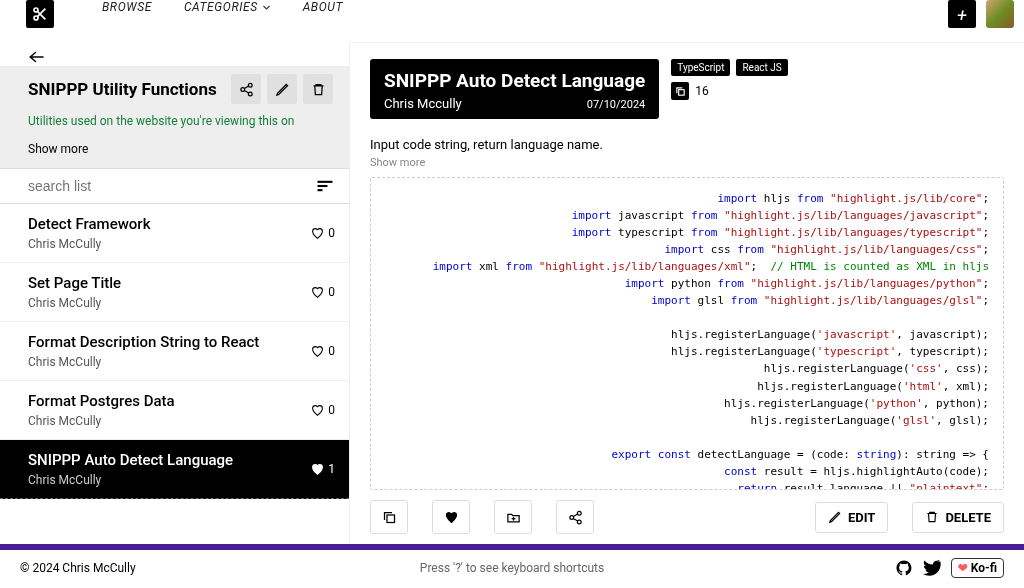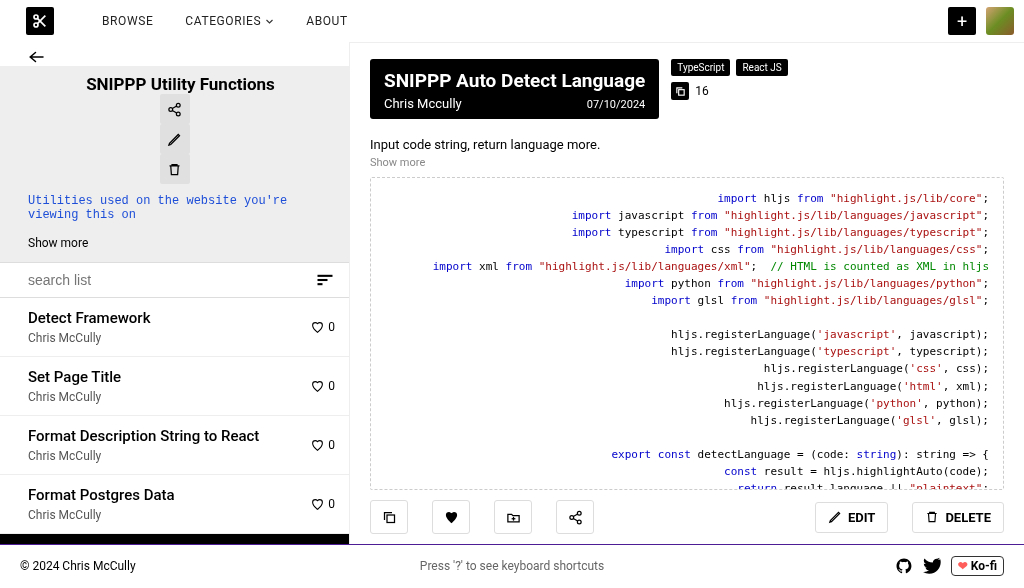--- a/index.html
+++ b/index.html
@@ -1,38 +1,38 @@
 <!DOCTYPE html>
 <html><head>
 <meta charset="utf-8">
 <style>
 * { margin: 0; padding: 0; box-sizing: border-box; }
 body { font-family: -apple-system, BlinkMacSystemFont, "Segoe UI", Roboto, Helvetica, Arial, sans-serif; background: #fff; color: #000; width: 1024px; height: 588px; overflow: hidden; position: relative; }
 
 
-.topnav { height: 42px; display: flex; align-items: center; padding: 0 10px; gap: 8px; }
+.topnav { height: 42px; display: flex; align-items: flex-start; padding: 0 10px; gap: 8px; font-style: italic; }
 .logo-box { width: 28px; height: 28px; background: #000; color: #fff; display: flex; align-items: center; justify-content: center; border-radius: 2px; margin-left: 16px; margin-right: 40px; }
 .nav-links { display: flex; gap: 32px; align-items: center; font-size: 12px; letter-spacing: 0.6px; }
 .nav-link { cursor: pointer; display: flex; align-items: center; gap: 4px; color: #222; }
 .nav-right { margin-left: auto; display: flex; align-items: center; gap: 10px; }
 .plus-box { width: 28px; height: 28px; background: #000; color: #fff; display: flex; align-items: center; justify-content: center; border-radius: 2px; cursor: pointer; font-size: 18px; }
 .avatar { width: 28px; height: 28px; border-radius: 3px; background: linear-gradient(135deg, #d4a373 0%, #6b8e23 50%, #8b5a2b 100%); position: relative; overflow: hidden; }
 
 
 .main { display: flex; height: 502px; }
 
 
 .left { width: 349px; display: flex; flex-direction: column; }
 .back-row { padding: 8px 10px 2px 28px; }
 .back-arrow { font-size: 18px; cursor: pointer; }
 .list-header { background: #eee; padding: 8px 16px 12px 10px; }
-.list-title-row { display: flex; align-items: center; flex-direction: column; }
+.list-title-row { display: flex; align-items: center; }
 .list-title { font-size: 17px; font-weight: 700; flex: 1; padding-left: 18px; }
 .icon-btn-gray { width: 30px; height: 30px; background: #e0e0e0; display: flex; align-items: center; justify-content: center; margin-left: 6px; cursor: pointer; border-radius: 2px; }
-.list-desc { font-size: 12px; color: #1d4ed8; padding: 10px 0 0 18px; font-family: Liberation Mono, monospace; }
+.list-desc { font-size: 12px; color: #15803d; padding: 10px 0 0 18px; }
 .show-more { font-size: 12px; padding: 14px 0 0 18px; cursor: pointer; }
 
 .search-row { display: flex; align-items: center; border: 1px solid #ddd; border-left: none; border-right: none; height: 36px; padding: 0 10px 0 28px; }
 .search-input { border: none; outline: none; font-size: 14px; color: #888; flex: 1; background: transparent; }
 .sort-icon { cursor: pointer; padding: 4px; }
 
 .snippet-list { flex: 1; overflow: hidden; }
 .snippet-item { border-bottom: 1px solid #eee; padding: 11px 14px 11px 28px; display: flex; align-items: center; cursor: pointer; }
 .snippet-item.active { background: #000; color: #fff; border-bottom: 1px dashed #666; }
 .snippet-info { flex: 1; }
@@ -63,21 +63,21 @@
 .tok-kw { color: #0000cc; }
 .tok-str { color: #aa1111; }
 .tok-com { color: #008800; }
 
 .action-row { display: flex; align-items: center; padding: 10px 0; gap: 24px; }
 .action-btn { border: 1px solid #ddd; border-radius: 3px; width: 38px; height: 34px; display: flex; align-items: center; justify-content: center; cursor: pointer; background: #fff; }
 .action-text-btn { border: 1px solid #ddd; border-radius: 3px; padding: 7px 12px; display: flex; align-items: center; gap: 6px; cursor: pointer; font-weight: 700; font-size: 13px; background: #fff; }
 .spacer { flex: 1; }
 
 
-.footer { height: 42px; border-top: 1px solid #4c1d95; display: flex; align-items: center; padding: 0 20px; font-size: 12px; gap: 14px; }
+.footer { height: 42px; border-top: 6px solid #4c1d95; display: flex; align-items: center; padding: 0 20px; font-size: 12px; gap: 14px; }
 .footer-center { position: absolute; left: 50%; transform: translateX(-50%); color: #666; }
 .footer-right { margin-left: auto; display: flex; align-items: center; gap: 10px; }
 .kofi { border: 1px solid #333; border-radius: 4px; padding: 2px 6px; display: flex; align-items: center; gap: 3px; font-weight: 700; font-size: 12px; }
 
 svg { display: block; }
 </style>
 </head>
 <body>
 
 <div class="topnav">
@@ -234,21 +234,21 @@
             <svg width="11" height="11" viewBox="0 0 24 24" fill="none" stroke="#fff" stroke-width="2.5">
                 <rect x="8" y="8" width="12" height="12"></rect>
                 <path d="M4 16 L4 4 L16 4"></path>
               </svg>
           </span>
           <span>16</span>
         </div>
       </div>
     </div>
 
-    <div class="desc-row">Input code string, return language more.</div>
+    <div class="desc-row">Input code string, return language name.</div>
     <div class="show-more2">Show more</div>
 
     <div class="code-box" id="code-box"><span class="tok-kw">import</span> hljs <span class="tok-kw">from</span> <span class="tok-str">"highlight.js/lib/core"</span>;
 <span class="tok-kw">import</span> javascript <span class="tok-kw">from</span> <span class="tok-str">"highlight.js/lib/languages/javascript"</span>;
 <span class="tok-kw">import</span> typescript <span class="tok-kw">from</span> <span class="tok-str">"highlight.js/lib/languages/typescript"</span>;
 <span class="tok-kw">import</span> css <span class="tok-kw">from</span> <span class="tok-str">"highlight.js/lib/languages/css"</span>;
 <span class="tok-kw">import</span> xml <span class="tok-kw">from</span> <span class="tok-str">"highlight.js/lib/languages/xml"</span>;  <span class="tok-com">// HTML is counted as XML in hljs</span>
 <span class="tok-kw">import</span> python <span class="tok-kw">from</span> <span class="tok-str">"highlight.js/lib/languages/python"</span>;
 <span class="tok-kw">import</span> glsl <span class="tok-kw">from</span> <span class="tok-str">"highlight.js/lib/languages/glsl"</span>;
 

